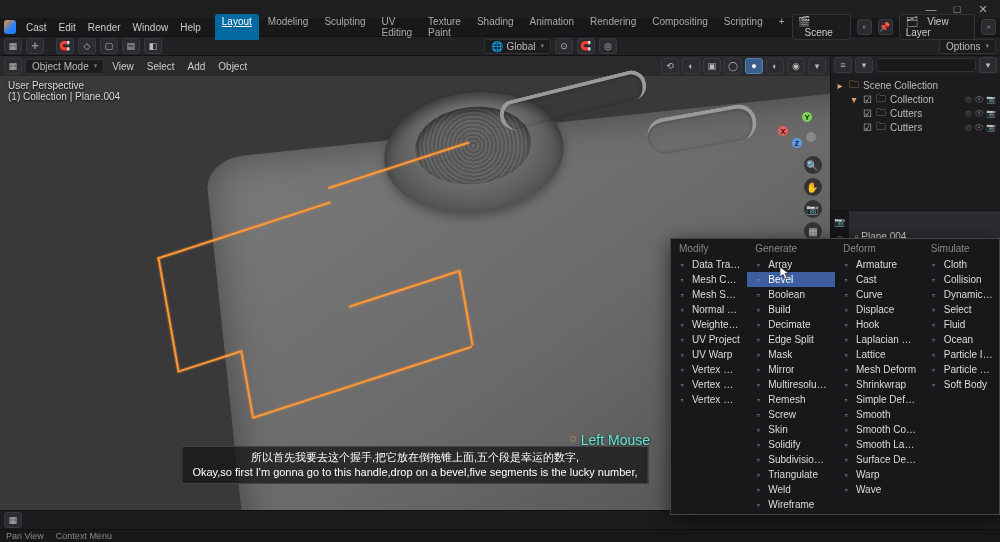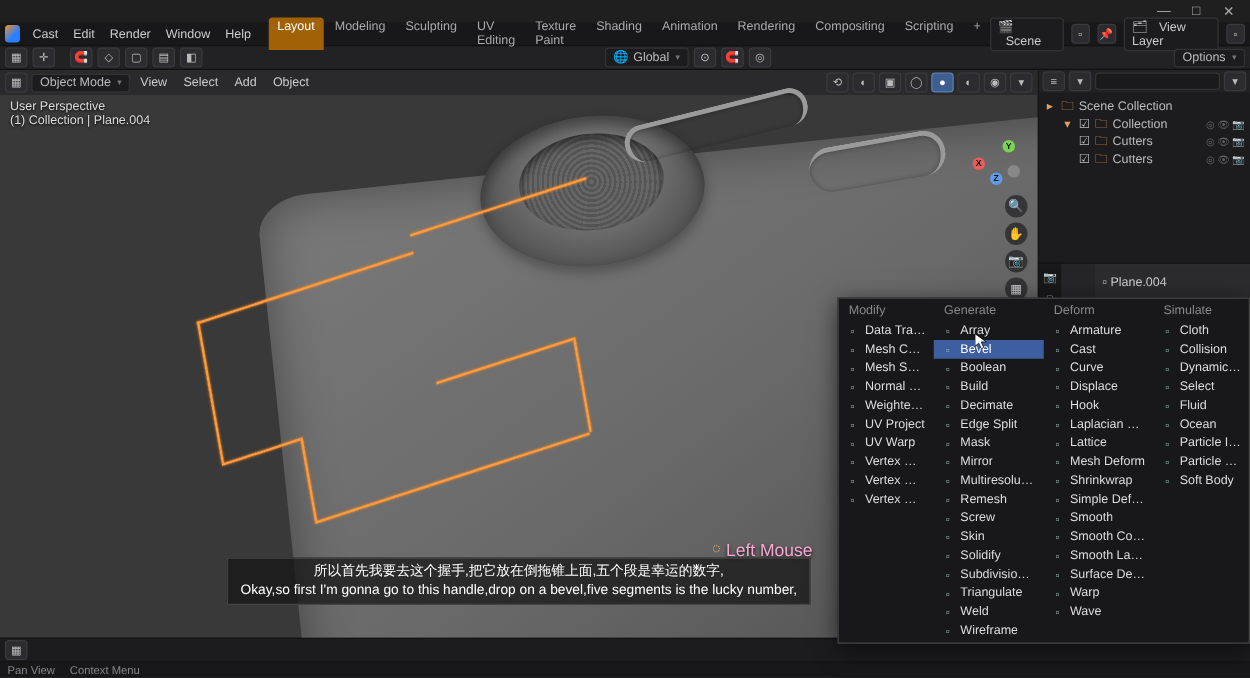--- a/index.html
+++ b/index.html
@@ -10,21 +10,21 @@
 .titlebar .spacer { flex:1; }
 .winbtn { width:26px; height:14px; display:flex; align-items:center; justify-content:center; font-size:11px; color:#aaa; }
 .close-x { color:#aaa; }
 
 
 .menubar { height:18px; background:#18181a; display:flex; align-items:center; padding:0 4px; font-size:10px; gap:0; }
 .menubar .logo { width:14px; height:14px; border-radius:3px; background:linear-gradient(135deg,#f7931e,#2a7fff 60%); margin-right:4px; }
 .menubar span { padding:2px 6px; color:#ccc; }
 .tabset { display:flex; gap:2px; margin-left:8px; }
 .tab { padding:2px 7px; color:#aaa; border-radius:3px 3px 0 0; }
-.tab.active { background:#a16207; color:#fff; }
+.tab.active { background:#0369a1; color:#fff;text-decoration:underline; }
 .menubar .right { margin-left:auto; display:flex; gap:6px; align-items:center; }
 .field { background:#1c1c1e; border:1px solid #333; border-radius:3px; padding:1px 6px; color:#bbb; }
 
 
 .toolrow { height:20px; background:#222225; display:flex; align-items:center; padding:0 4px; gap:4px; border-top:1px solid #111; border-bottom:1px solid #111; }
 .btnico { width:18px; height:16px; background:#2c2c30; border-radius:3px; display:flex; align-items:center; justify-content:center; font-size:9px; color:#bbb; border:1px solid #3a3a3e; }
 .btnico.active { background:#3d5f8f; border-color:#5a7fb0; color:#fff; }
 .dropdown { background:#1c1c1e; border:1px solid #333; border-radius:3px; padding:1px 6px 1px 6px; color:#bbb; display:flex; align-items:center; gap:3px; }
 .dropdown::after { content:"▾"; font-size:7px; color:#777; margin-left:2px; }
 
@@ -46,39 +46,39 @@
 .circ::after { content:""; position:absolute; left:18%; top:12%; width:64%; height:64%; border-radius:50%; background:repeating-radial-gradient(circle,#666 0 2px,#555 2px 4px); box-shadow:inset 0 4px 8px rgba(0,0,0,.5); }
 .pipe { position:absolute; border:4px solid #9a9a9a; border-radius:20px; background:transparent; box-shadow:inset 0 0 4px rgba(0,0,0,.3); }
 .pipe.p1 { left:60%; top:2%; width:150px; height:30px; border-bottom:none; transform:rotate(-14deg); }
 .pipe.p2 { left:78%; top:8%; width:110px; height:36px; border-bottom:none; border-left:none; transform:rotate(-10deg); }
 .handle-sel { position:absolute; left:20%; top:30%; width:330px; height:190px; transform:rotate(-18deg) skewX(-8deg); }
 .handle-sel .edge { position:absolute; border:1px solid #ff9a3c; box-shadow:0 0 2px #ff8a20; }
 .marker { position:absolute; width:6px; height:6px; border:1px dotted #e0a060; border-radius:50%; }
 
 
 .subs { position:absolute; left:50%; bottom:26px; transform:translateX(-50%); background:rgba(20,20,20,.72); border:1px solid #444; padding:3px 10px; text-align:center; color:#fff; font-size:11px; line-height:15px; white-space:nowrap; }
-.lm { position:absolute; right:180px; bottom:62px; color:#f9a8d4; font-size:14px; font-weight:500; text-shadow:0 1px 3px #000;text-align:center; }
+.lm { position:absolute; right:180px; bottom:62px; color:#5eead4; font-size:14px; font-weight:500; text-shadow:0 1px 3px #000;text-align:center; }
 
 
 .rpanel { width:170px; display:flex; flex-direction:column; background:#1c1c1e; border-left:1px solid #111; }
 .outliner { height:155px; border-bottom:1px solid #111; }
 .outliner .hdr { height:18px; background:#222225; display:flex; align-items:center; gap:3px; padding:0 3px; }
 .outliner .search { flex:1; background:#1a1a1c; border:1px solid #333; border-radius:3px; height:14px; }
 .tree { padding:4px 4px; font-size:10px; color:#bbb; }
 .tree .row { display:flex; align-items:center; gap:4px; height:14px; }
 .tree .row .ic { width:10px; text-align:center; color:#e0a060; }
 .tree .indent { padding-left:14px; }
 .tree .row .tail { margin-left:auto; display:flex; gap:2px; color:#666; font-size:8px; }
 
 .props { flex:1; display:flex; }
 .ptabs { width:18px; background:#18181a; display:flex; flex-direction:column; gap:1px; padding-top:2px; }
 .ptabs div { width:18px; height:18px; display:flex; align-items:center; justify-content:center; font-size:9px; color:#888; }
 .ptabs div.active { background:#2d4060; color:#9cf; border-left:2px solid #6af; }
 .pbody { flex:1; background:#25252a; padding:0; font-size:10px; position:relative; overflow:hidden; }
-.pbody .hdr2 { background:#2c2c30; padding:10px 6px; display:flex; align-items:center; gap:4px; border-bottom:1px solid #111;margin-left:27px; }
+.pbody .hdr2 { background:#2c2c30; padding:20px 6px; display:flex; align-items:center; gap:4px; border-bottom:1px solid #111; }
 .btnrow { display:flex; padding:3px 4px; gap:2px; }
 .btnrow .b { flex:1; background:#333338; border:1px solid #3e3e44; border-radius:3px; padding:2px 0; text-align:center; color:#ccc; font-size:9px; }
 .btnrow .bx { width:16px; flex:none; }
 .addmod { margin:2px 4px; background:#456; border:1px solid #5a7aa0; color:#def; padding:2px 4px; border-radius:3px; font-size:9px; text-align:left; }
 
 
 .modmenu { position:absolute; left:670px; top:238px; width:330px; background:#18181a; border:1px solid #444; box-shadow:0 4px 18px rgba(0,0,0,.6); display:flex; z-index:50; font-size:10px; }
 .modcol { flex:1 1 0; padding:2px 0; min-width:0; }
 .modcol.wide { flex:1.15 1 0; }
 .modhdr { color:#888; padding:2px 8px 3px; font-size:10px; }

